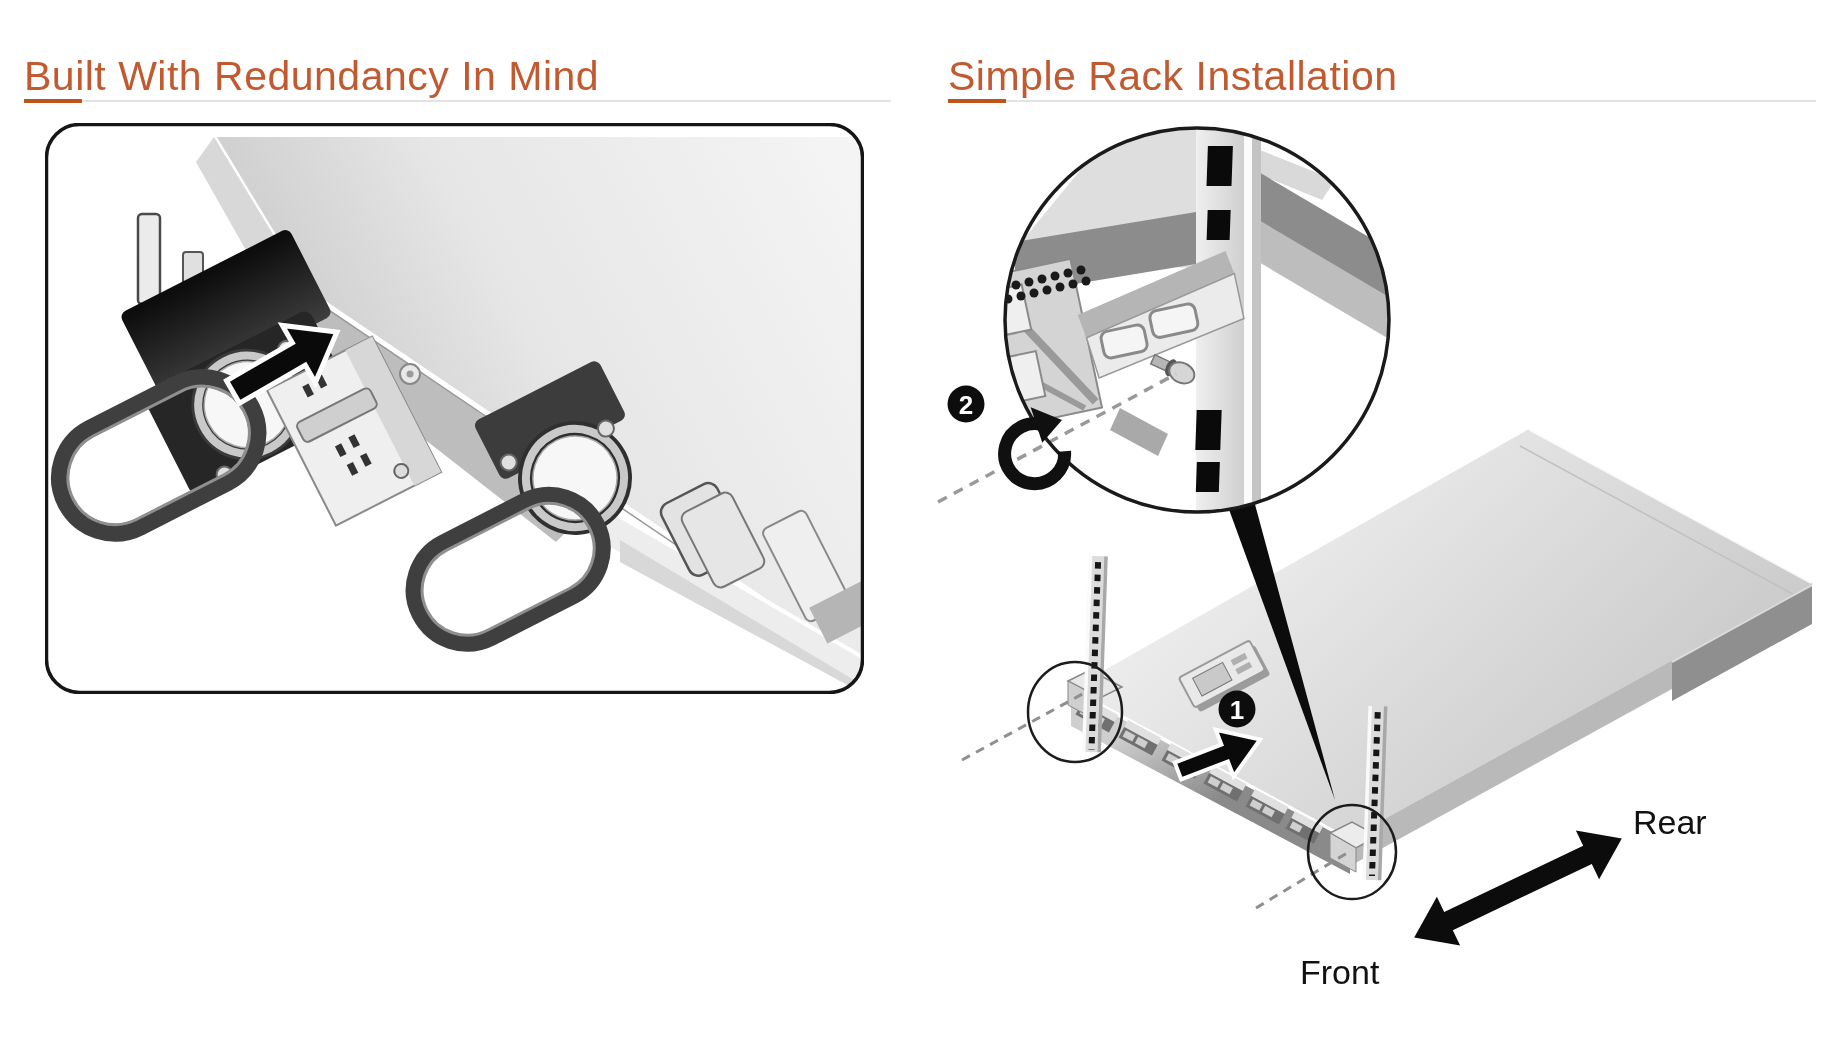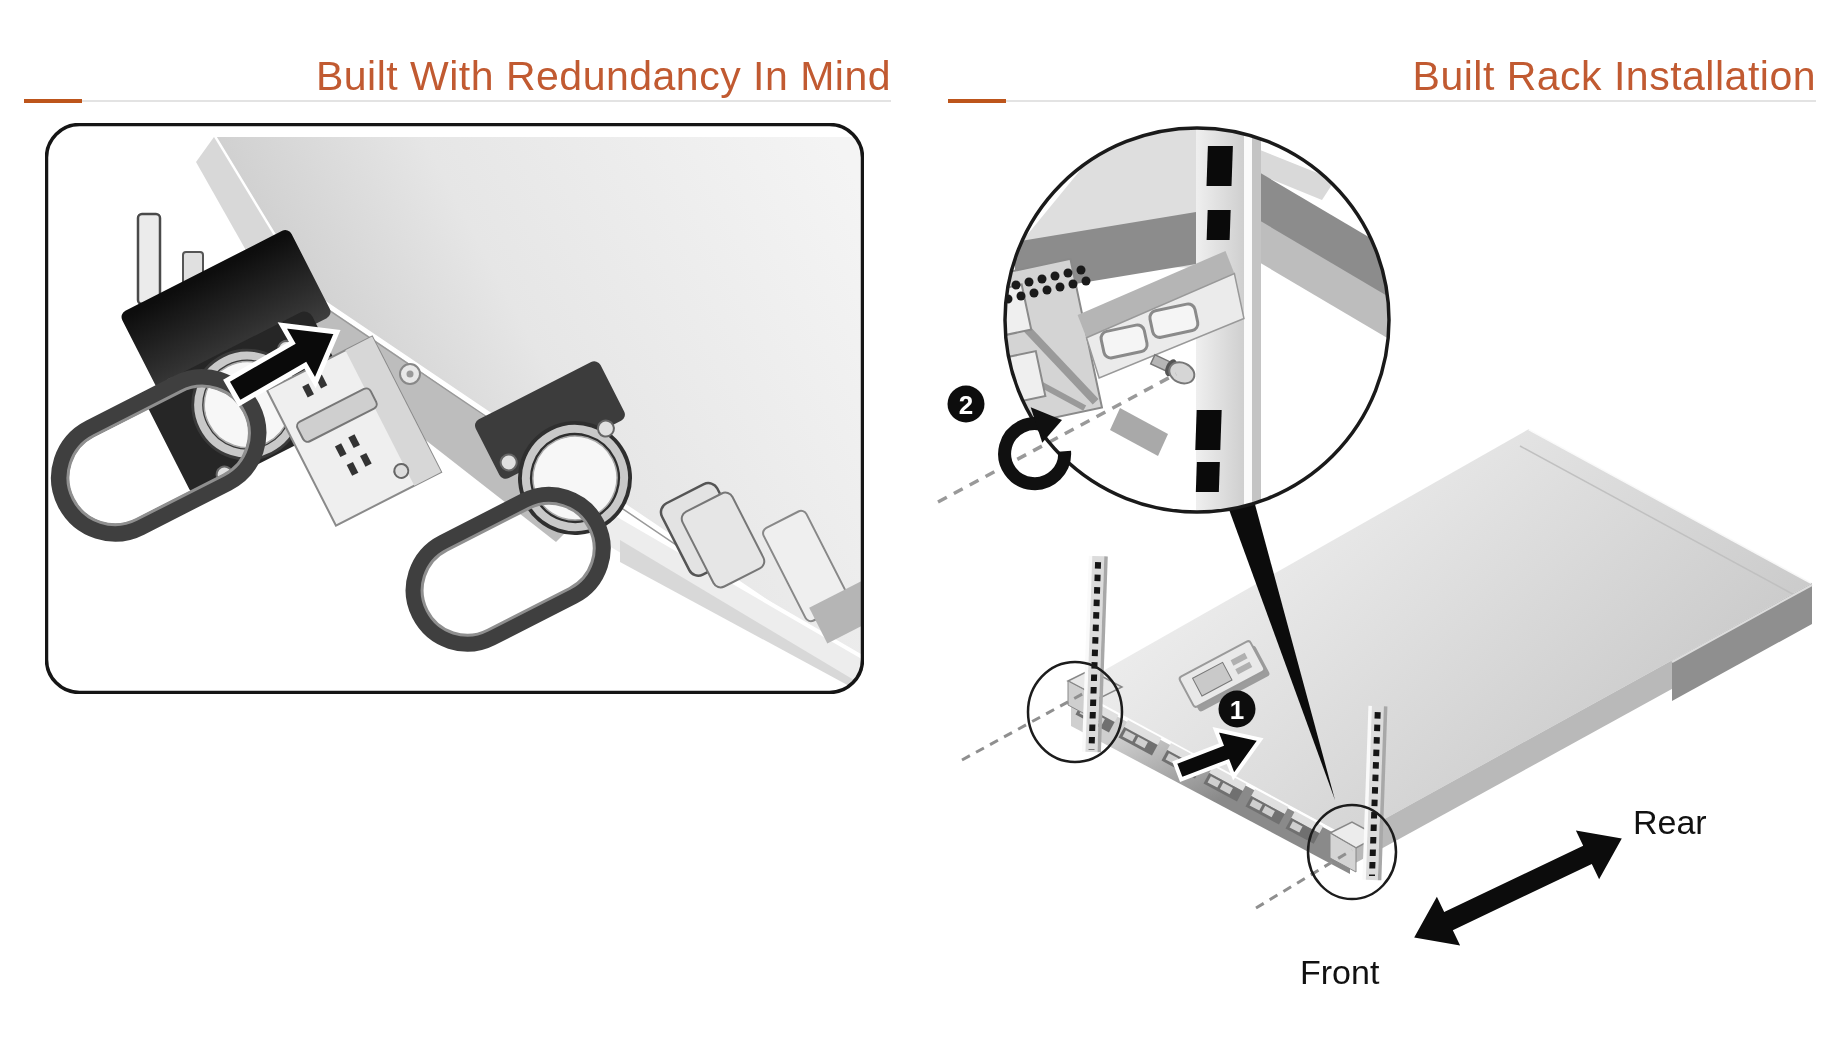--- a/index.html
+++ b/index.html
@@ -6,21 +6,21 @@
     --heading:#c15a31;
     --accent:#bd551b;
     --track:#e3e3e3;
     --ink:#1a1a1a;
   }
   html,body{margin:0;padding:0;background:#ffffff;}
   .page{
     position:relative;width:1832px;height:1062px;background:#ffffff;
     font-family:"Liberation Sans", sans-serif;overflow:hidden;
   }
-  .col{position:absolute;top:0;height:1062px;text-align:right;}
+  .col{position:absolute;top:0;height:1062px;}
   .col-left{left:24px;width:867px;}
   .col-right{left:948px;width:868px;}
   .sec-title{
     position:absolute;top:24px;left:0;right:0;
     font-size:41px;font-weight:300;letter-spacing:.5px;
     color:var(--heading);line-height:50px;white-space:nowrap;
   }
   .divider{position:absolute;top:99px;left:0;right:0;height:4px;display:flex;align-items:flex-start;}
   .divider .accent{width:58px;height:4px;background:var(--accent);}
   .divider .track{flex:1;height:2px;margin-top:1px;background:var(--track);}
@@ -139,21 +139,21 @@
             <polygon points="0,-13 76,-13 76,-33 120,0 76,33 76,13 0,13" fill="#0a0a0a" stroke="#ffffff" stroke-width="5" stroke-linejoin="miter"></polygon>
           </g>
         </g>
 
         <rect x="46.5" y="124.5" width="816" height="568" rx="33" fill="none" stroke="#151515" stroke-width="3.5"></rect>
       </svg>
     </div>
   </div>
 
   <div class="col col-right">
-    <h1 class="sec-title">Built Rack Installation</h1>
+    <h1 class="sec-title">Simple Rack Installation</h1>
     <div class="divider">
       <span class="accent"></span>
       <span class="track"></span>
     </div>
 
     <div class="fig fig-right">
       <svg width="916" height="962" viewBox="916 100 916 962">
         <defs>
           <linearGradient id="topGrad" gradientUnits="userSpaceOnUse" x1="1200" y1="520" x2="1560" y2="900">
             <stop offset="0" stop-color="#efefef"></stop>

